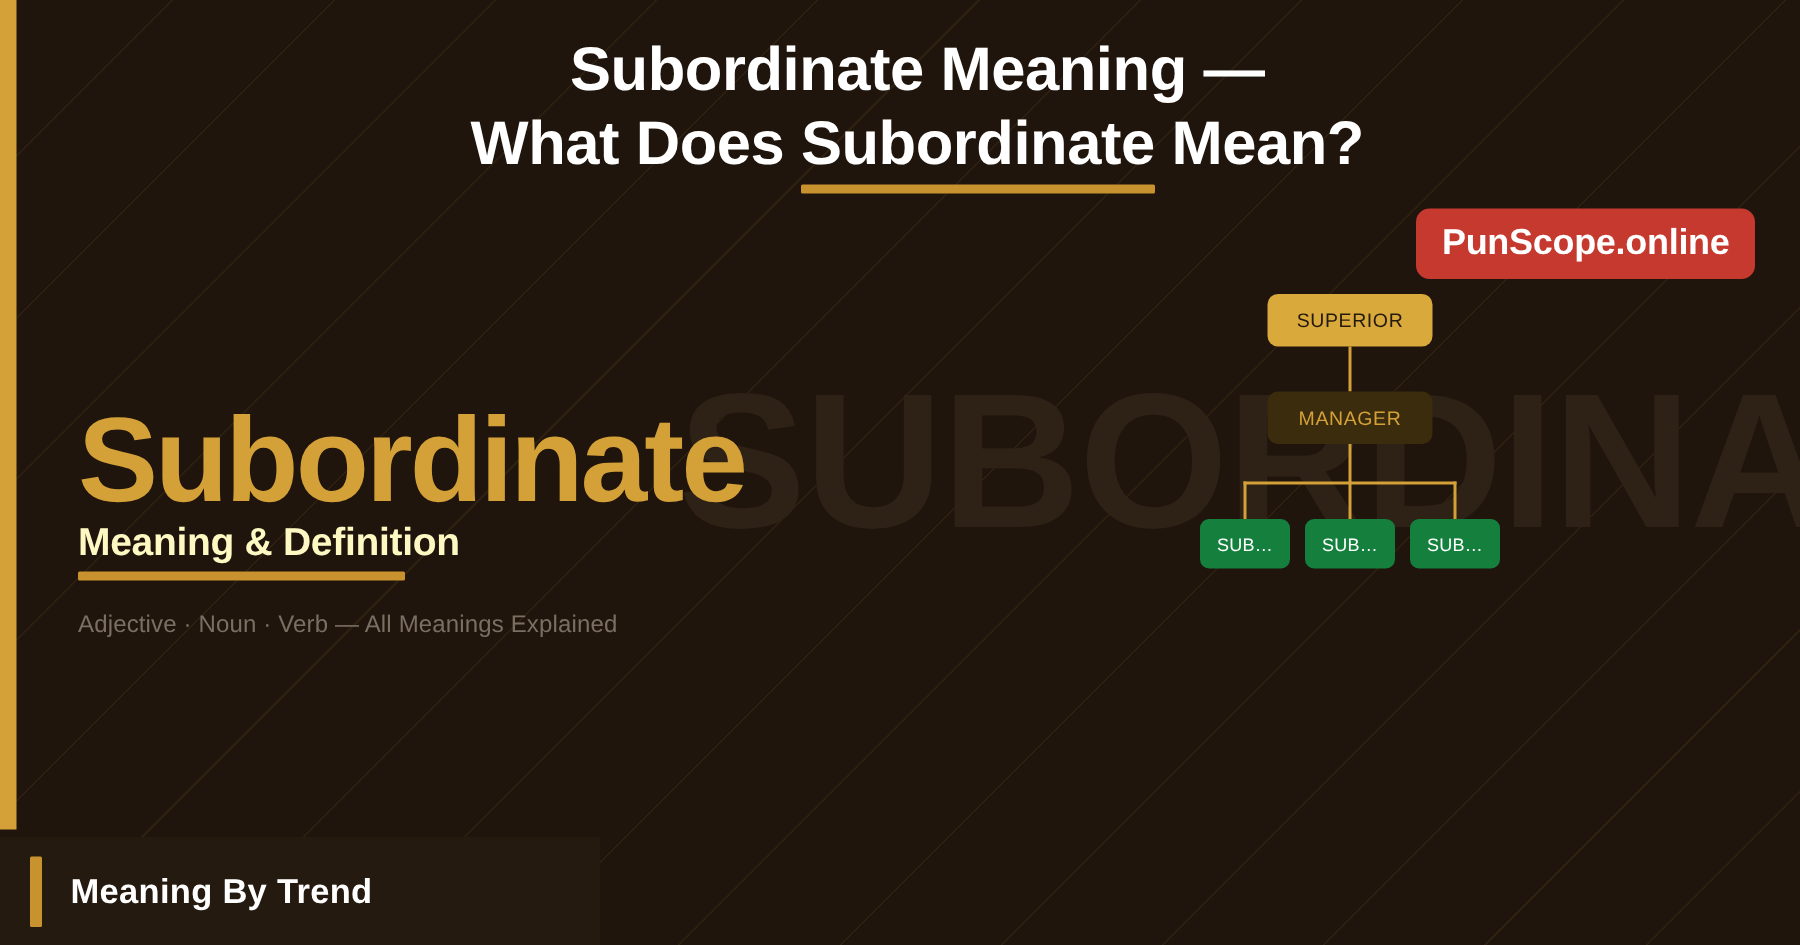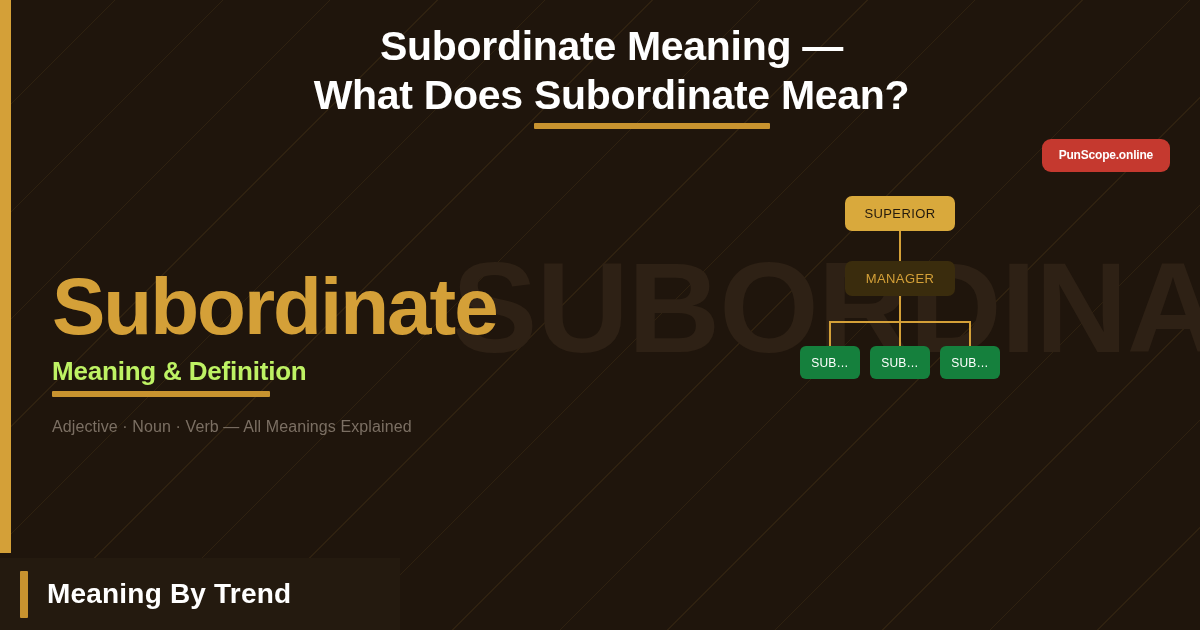--- a/index.html
+++ b/index.html
@@ -82,21 +82,21 @@
     background:#c8932f;
     border-radius:1px;
   }
 
   
   #badge {
     position:absolute;
     right:30px; top:139px;
     background:#c5392f;
     color:#ffffff;
-    font-size:12px;
+    font-size:24px;
     font-weight:700;
     letter-spacing:-0.2px;
     padding:9px 17px 10px 17px;
     border-radius:9px;
     white-space:nowrap;
   }
 
   
   #mainblock {
     position:absolute;
@@ -107,22 +107,21 @@
     display:block;
     color:#d4a038;
     font-size:80px;
     font-weight:700;
     line-height:78px;
     letter-spacing:-2px;
   }
   #subhead {
     display:inline-block;
     position:relative;
-    margin-top:10px;
-    color:#bef264;
+    color:#fef9c3;
     font-size:26px;
     font-weight:700;
     line-height:30px;
     letter-spacing:-0.2px;
   }
   #subhead::after {
     content:"";
     position:absolute;
     left:0; bottom:-11px;
     width:218px; height:6px;
@@ -208,21 +207,21 @@
   #bottombar .accent {
     width:8px; height:47px;
     background:#c8932f;
     margin-left:20px;
     border-radius:1px;
     flex:none;
   }
   #bottombar .blabel {
     margin-left:19px;
     color:#ffffff;
-    font-size:28px;
+    font-size:23px;
     font-weight:700;
     letter-spacing:0.2px;
     white-space:nowrap;
   }
 </style>
 </head>
 <body>
 
 <div id="stage">
 

